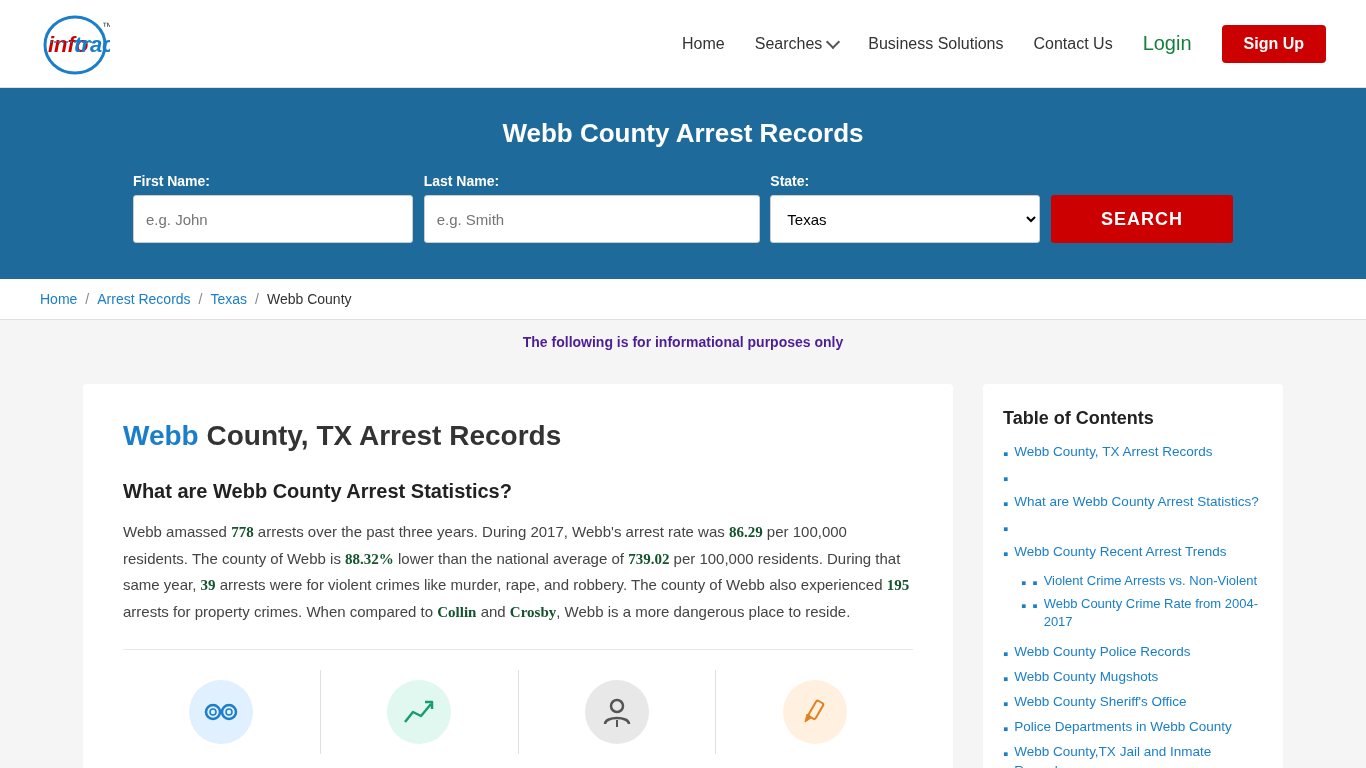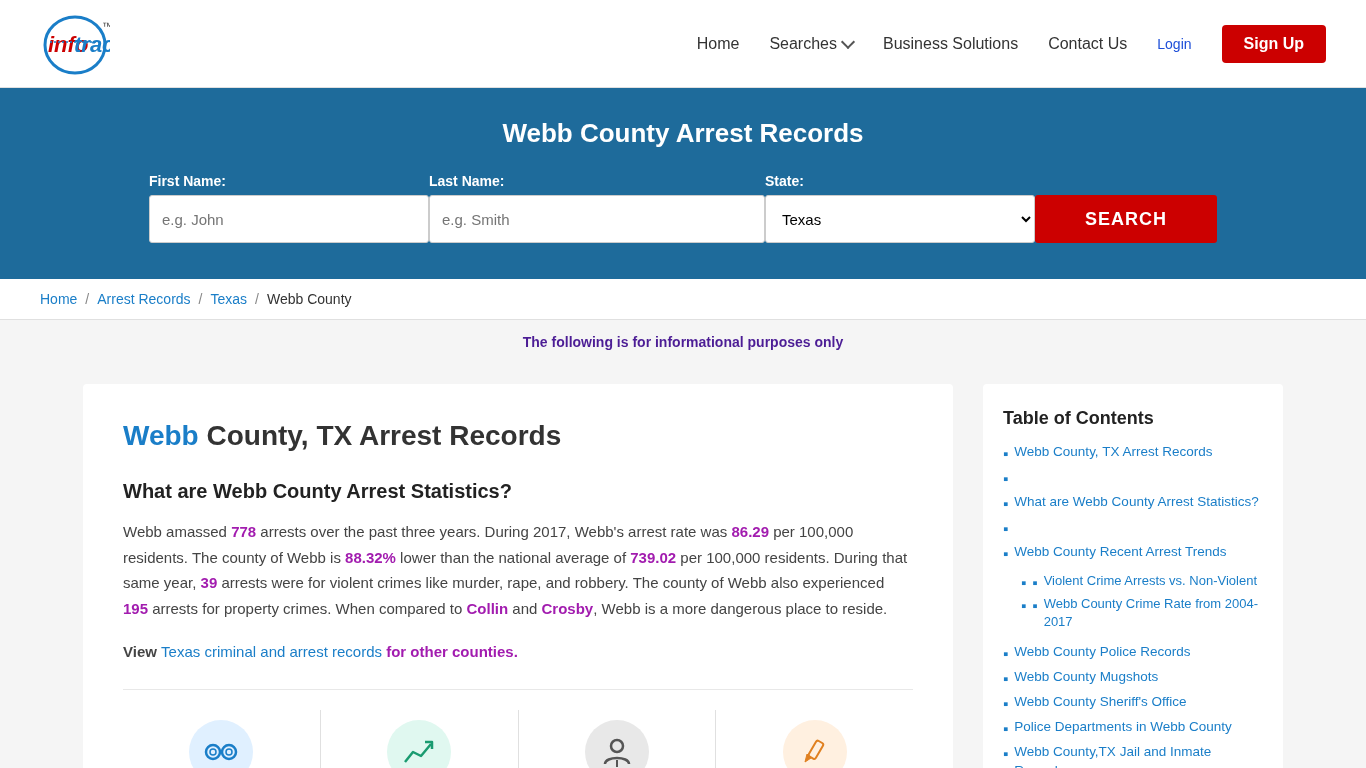--- a/index.html
+++ b/index.html
@@ -17,38 +17,38 @@
       box-shadow: 0 1px 3px rgba(0,0,0,0.08);
     }
     .nav-logo { display: flex; align-items: center; }
 
     .nav-links { display: flex; align-items: center; gap: 30px; }
     .nav-link {
       text-decoration: none; color: #333; font-size: 16px; font-weight: 500; cursor: pointer;
     }
     .nav-link-searches { display: flex; align-items: center; gap: 4px; }
     .nav-btn-login {
-      background: none; border: none; color: #1d4ed8; font-size: 14px; font-weight: 500; cursor: pointer;
+      background: none; border: none; color: #15803d; font-size: 20px; font-weight: 500; cursor: pointer;
     }
     .nav-btn-signup {
       background: #cc0000; color: #fff; border: none; border-radius: 4px;
       padding: 10px 22px; font-size: 16px; font-weight: 600; cursor: pointer;
     }
 
     
     .hero {
       background: #1e6b9b;
       padding: 30px 40px 36px;
       text-align: center;
     }
     .hero-title {
       color: #fff; font-size: 26px; font-weight: 700; margin-bottom: 24px;
     }
     .hero-form {
-      display: flex; align-items: flex-end; justify-content: center; gap: 0;
+      display: flex; align-items: flex-end; justify-content: space-between; gap: 0;
       max-width: 1100px; margin: 0 auto;
     }
     .form-group { display: flex; flex-direction: column; align-items: flex-start; }
     .form-label { color: #fff; font-size: 14px; font-weight: 600; margin-bottom: 6px; }
     .form-input {
       height: 48px; border: 1px solid #ccc; border-radius: 3px;
       padding: 0 12px; font-size: 15px; outline: none;
     }
     .form-input-first { width: 280px; }
     .form-input-last { width: 336px; }
@@ -94,21 +94,21 @@
     }
 
     
     .article-title { font-size: 28px; font-weight: 700; color: #333; margin-bottom: 28px; }
     .article-title .highlight { color: #1a7ec8; margin-top: 36px; }
 
     .section-title {
       font-size: 20px; font-weight: 700; color: #222; margin-bottom: 16px; margin-top: 10px;
     }
     .article-body { font-size: 15px; line-height: 1.7; color: #444; }
-    .article-body strong { color: #a21caf; font-weight: 700; }
+    .article-body strong { color: #14532d; font-weight: 700; font-family: Liberation Serif, serif; }
     .article-body a { color: #1a7ec8; text-decoration: none; }
 
     .view-link { margin-top: 18px; font-size: 15px; line-height: 1.7; font-weight: 600; }
     .view-link a { color: #1a7ec8; text-decoration: none; font-weight: 400; }
 
     
     .icons-row {
       display: flex; margin-top: 24px; border-top: 1px solid #e8e8e8;
       padding-top: 20px; gap: 0; justify-content: space-around;
     }
@@ -217,23 +217,20 @@
     <h1 class="article-title">
       <span class="highlight">Webb</span><span> County, TX Arrest Records</span>
     </h1>
 
     <h2 class="section-title">What are Webb County Arrest Statistics?</h2>
 
     <p class="article-body">
       <span>Webb amassed </span><strong>778</strong><span> arrests over the past three years. During 2017, Webb's arrest rate was </span><strong>86.29</strong><span> per 100,000 residents. The county of Webb is </span><strong>88.32%</strong><span> lower than the national average of </span><strong>739.02</strong><span> per 100,000 residents. During that same year, </span><strong>39</strong><span> arrests were for violent crimes like murder, rape, and robbery. The county of Webb also experienced </span><strong>195</strong><span> arrests for property crimes. When compared to </span><strong>Collin</strong><span> and </span><strong>Crosby</strong><span>, Webb is a more dangerous place to reside.</span>
     </p>
 
-    <p class="article-body view-link">
-      <span>View </span><a href="#">Texas criminal and arrest records</a><strong> for other counties.</strong>
-    </p>
 
     <div class="icons-row">
       <div class="icon-item">
         <div class="icon-circle icon-blue">
           <svg width="36" height="36" viewBox="0 0 36 36" fill="none">
             <circle cx="10" cy="18" r="7" stroke="#1a7ec8" stroke-width="2.5" fill="none"></circle>
             <circle cx="26" cy="18" r="7" stroke="#1a7ec8" stroke-width="2.5" fill="none"></circle>
             <line x1="17" y1="18" x2="19" y2="18" stroke="#1a7ec8" stroke-width="2.5"></line>
             <circle cx="10" cy="18" r="3" stroke="#1a7ec8" stroke-width="1.5" fill="none"></circle>
             <circle cx="26" cy="18" r="3" stroke="#1a7ec8" stroke-width="1.5" fill="none"></circle>

